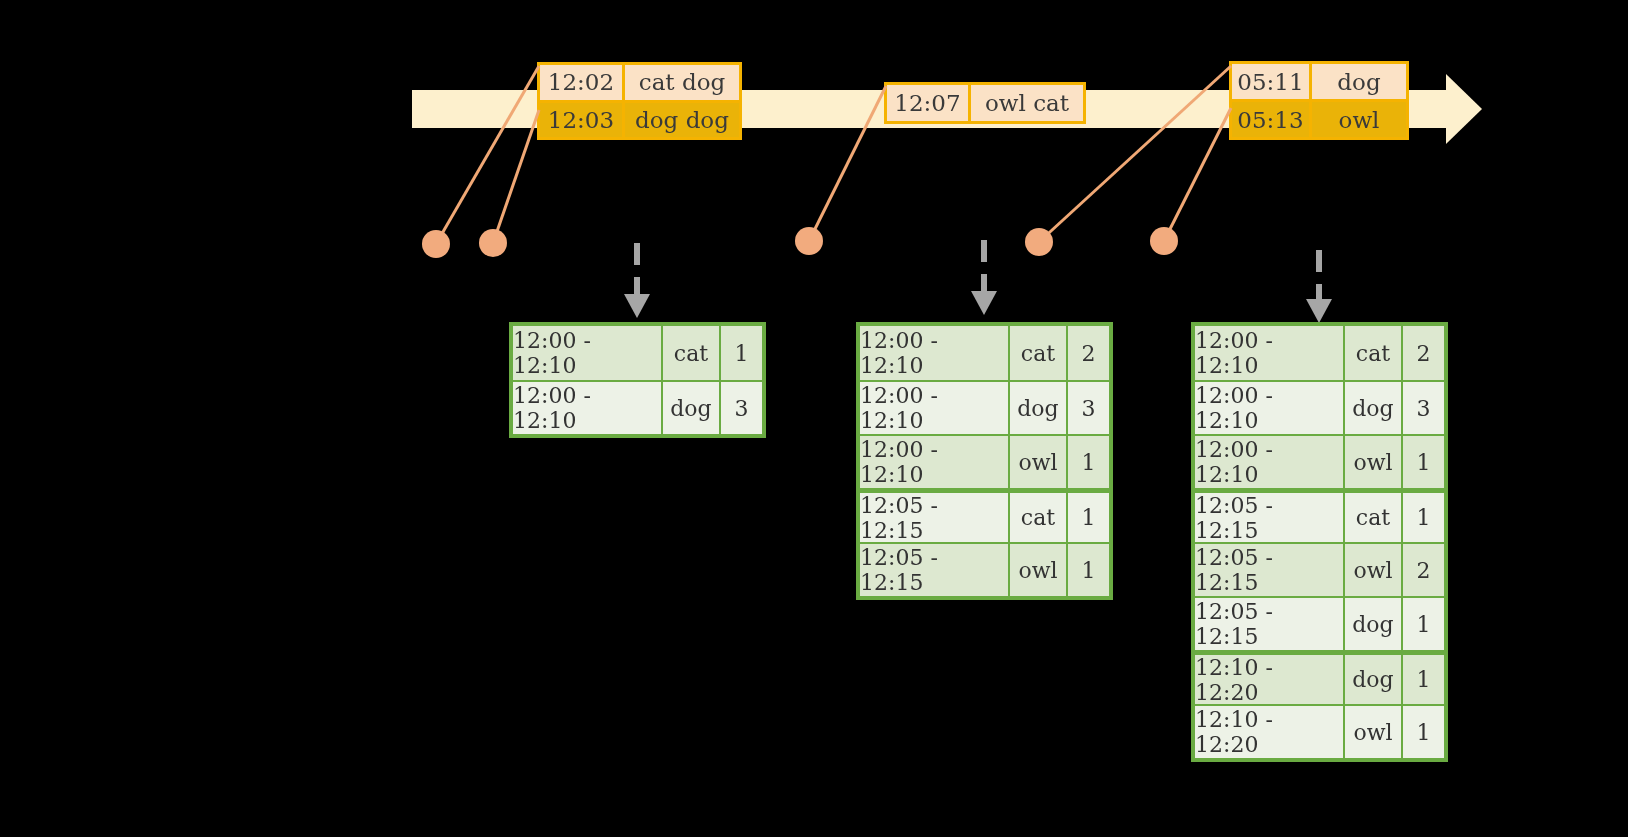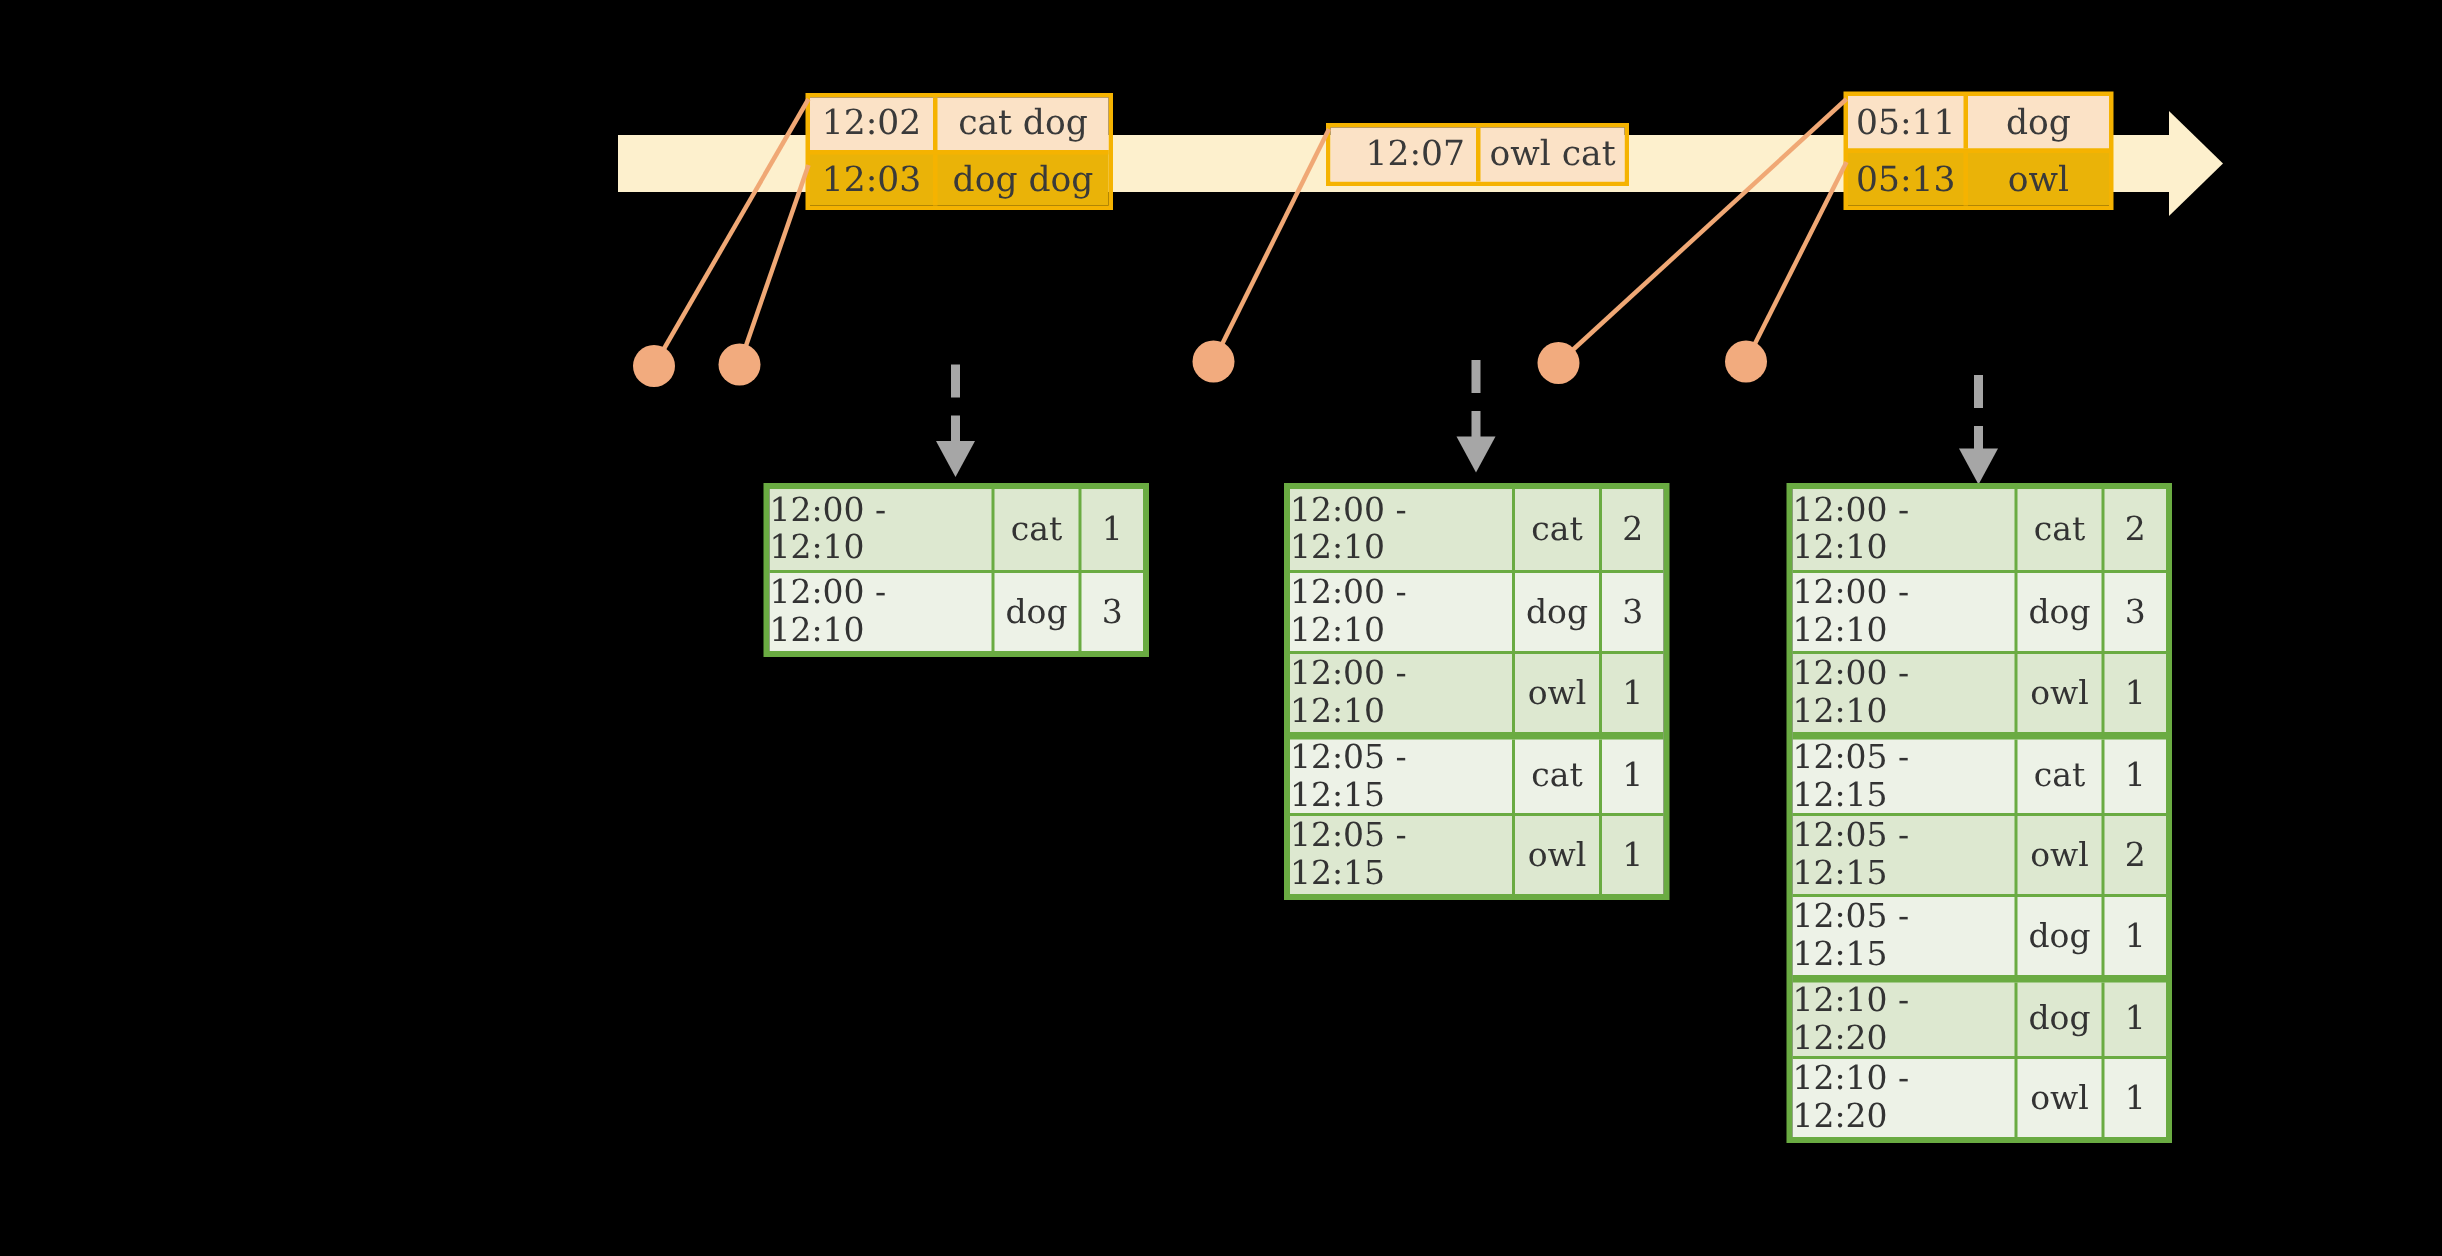--- a/index.html
+++ b/index.html
@@ -56,21 +56,21 @@
       <div class="c-txt">cat dog</div>
     </div>
     <div class="row sh-light">
       <div class="c-time" style="width:85px;">12:03</div>
       <div class="c-txt">dog dog</div>
     </div>
   </div>
 
   <div class="evt" style="left:868px;top:82px;width:202px;height:42px;">
     <div class="row sh-dark">
-      <div class="c-time" style="width:84px;margin-left:16px;">12:07</div>
+      <div class="c-time" style="width:84px;">12:07</div>
       <div class="c-txt">owl cat</div>
     </div>
   </div>
 
   <div class="evt" style="left:1213px;top:61px;width:180px;height:79px;">
     <div class="row sh-dark">
       <div class="c-time" style="width:80px;">05:11</div>
       <div class="c-txt">dog</div>
     </div>
     <div class="row sh-light">

